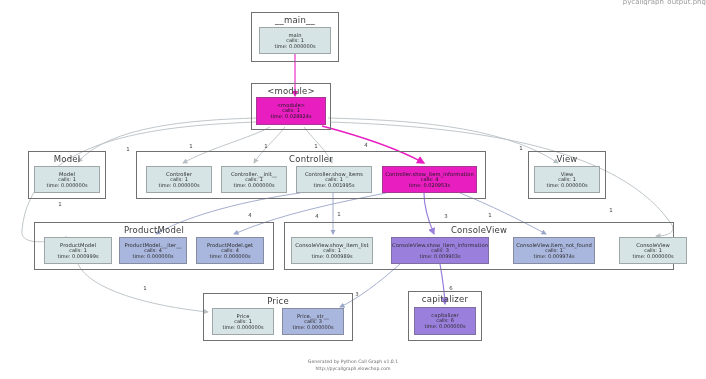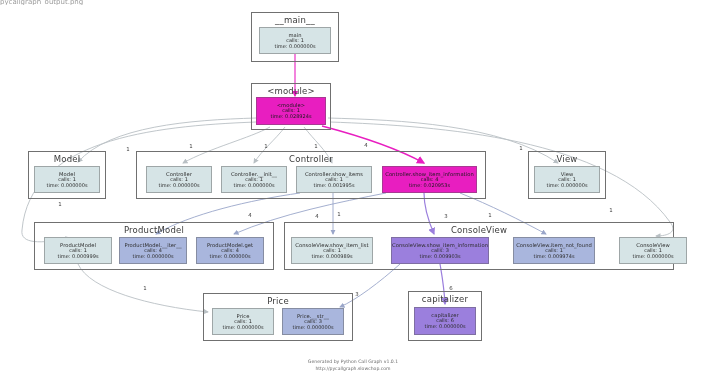--- a/index.html
+++ b/index.html
@@ -79,21 +79,21 @@
     text-align: center;
     font-size: 4.6px;
     color: #6b6b6b;
     line-height: 1.5;
   }
   #top-clip {
     position: absolute;
     left: 0;
     top: 0;
     width: 100%;
-    text-align: left;
+    text-align: right;
     font-size: 7px;
     color: #9a9a9a;
     height: 5px;
     overflow: hidden;
     line-height: .85;
   }
 </style>
 </head>
 <body>
 

